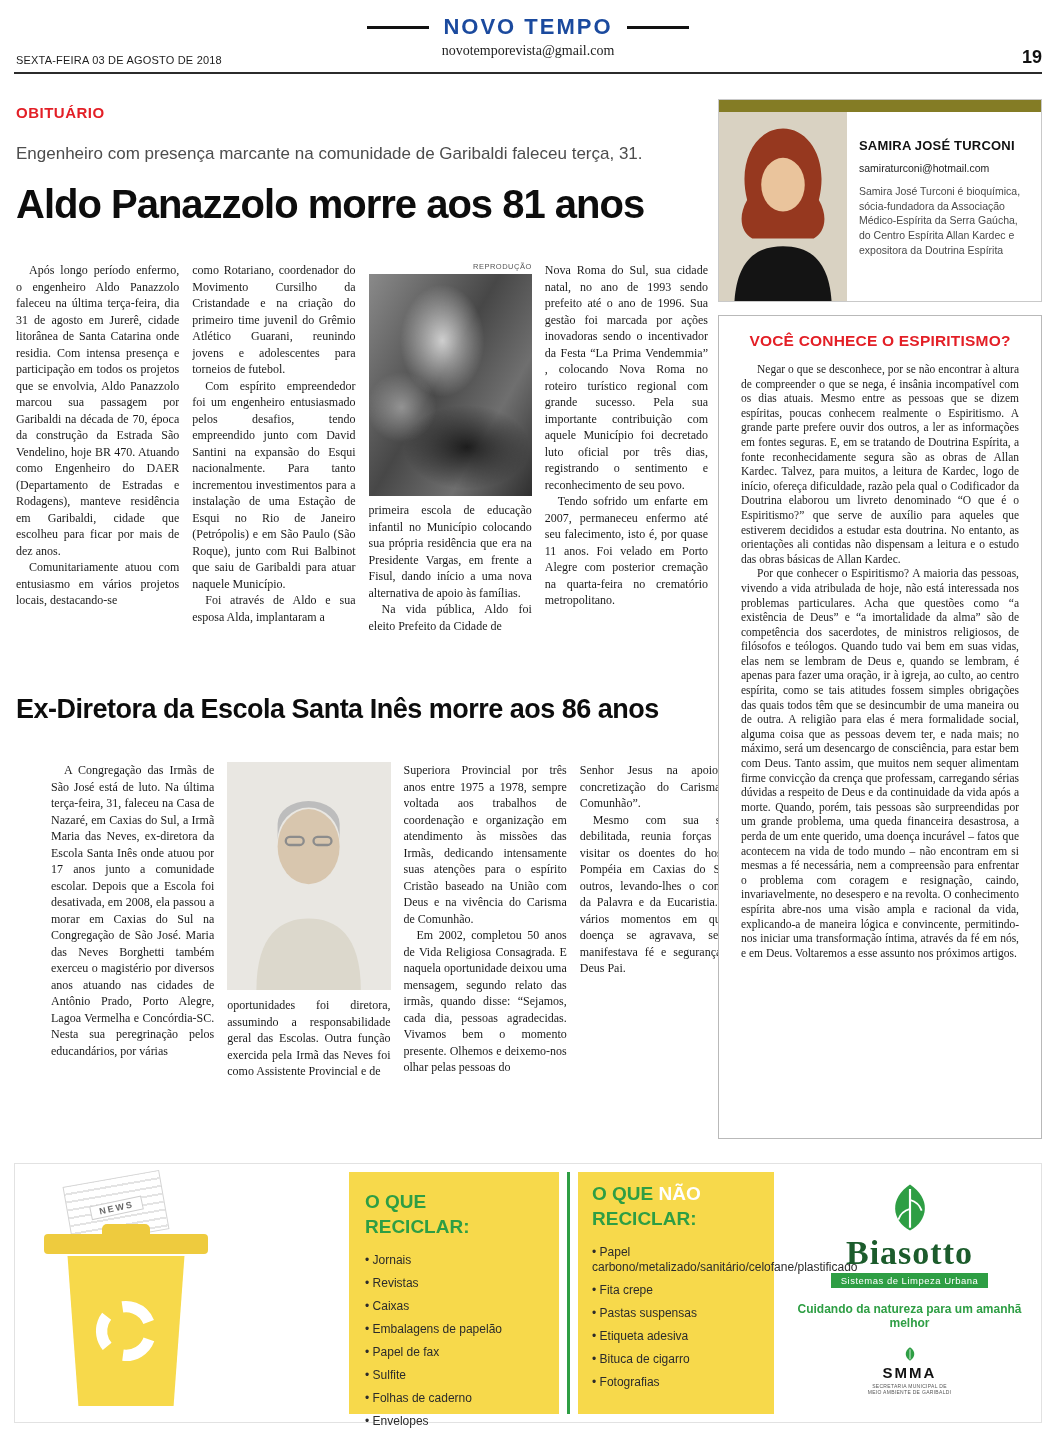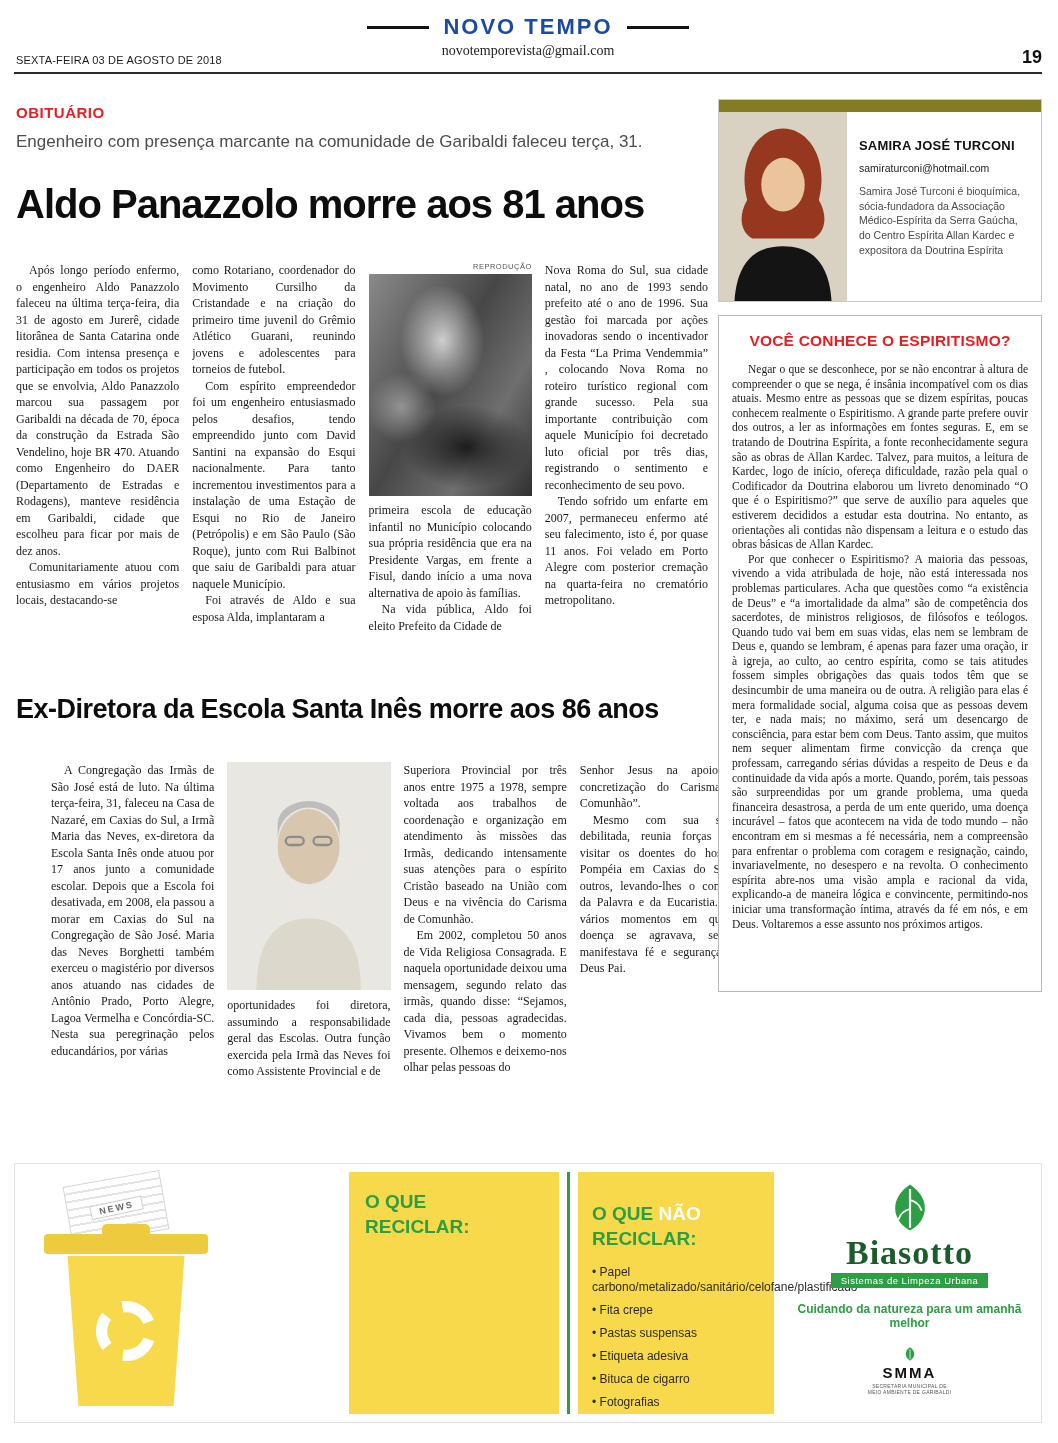--- a/index.html
+++ b/index.html
@@ -12,21 +12,21 @@
   
   .masthead { position:absolute; left:14px; right:16px; top:14px; height:60px; border-bottom:2px solid #2b2b2b; }
   .m-center { display:flex; align-items:center; justify-content:center; gap:14px; }
   .m-rule { width:62px; height:3px; background:#111; }
   .m-title { font-family:"Liberation Sans",sans-serif; font-weight:bold; font-size:22px; letter-spacing:2px; color:#1b4a9e; }
   .m-email { text-align:center; font-size:14px; color:#222; margin-top:3px; font-family:"Liberation Serif",serif; }
   .m-date { position:absolute; left:2px; bottom:6px; font-family:"Liberation Sans",sans-serif; font-size:11px; color:#1d1d1d; letter-spacing:.2px; }
   .m-page { position:absolute; right:0; bottom:4px; font-family:"Liberation Sans",sans-serif; font-weight:bold; font-size:18px; color:#111; }
   
   .section-label { position:absolute; left:16px; top:104px; font-family:"Liberation Sans",sans-serif; font-weight:bold; font-size:15px; color:#e31f26; letter-spacing:.5px; }
-  .deck { position:absolute; left:16px; top:132px; font-family:"Liberation Sans",sans-serif; font-size:17px; color:#4d4d4d; }
+  .deck { position:absolute; left:16px; top:144px; font-family:"Liberation Sans",sans-serif; font-size:17px; color:#4d4d4d; }
   .headline1 { position:absolute; left:16px; top:182px; width:694px; font-family:"Liberation Sans",sans-serif; font-weight:bold; font-size:40px; letter-spacing:-1px; color:#0d0d0d; white-space:nowrap; overflow:hidden; }
   .headline2 { position:absolute; left:16px; top:694px; width:694px; font-family:"Liberation Sans",sans-serif; font-weight:bold; font-size:27px; letter-spacing:-.5px; color:#0d0d0d; white-space:nowrap; overflow:hidden; }
   .colset { position:absolute; left:16px; width:692px; display:flex; gap:13px; }
   .a1 { top:262px; height:402px; }
   .a2 { top:762px; height:378px;margin-left:35px; }
   .col { flex:1; font-size:12px; line-height:1.375; text-align:justify; overflow:hidden; hyphens:auto; }
   .col p { text-indent:13px; }
   .col p.cont { text-indent:0; }
   .credit { font-family:"Liberation Sans",sans-serif; font-size:7.5px; color:#555; text-align:right; letter-spacing:.5px; margin-bottom:2px; }
   .photo1 { width:100%; height:222px; margin-bottom:6px;
@@ -39,38 +39,38 @@
   .photo2 { width:100%; height:228px; margin-bottom:7px; background:#e9e7e2; overflow:hidden; }
   
   .columnist { position:absolute; left:718px; top:99px; width:324px; height:203px; border:1px solid #c9c9c9; background:#fff; }
   .olive-bar { position:absolute; left:0; top:0; right:0; height:12px; background:#847c25; }
   .columnist-inner { position:absolute; left:0; top:12px; right:0; bottom:0; display:flex; }
   .columnist-photo { width:128px; height:100%; background:linear-gradient(180deg,#ddd6c8,#cfc7b5); overflow:hidden; flex:none; }
   .columnist-text { flex:1; padding:26px 10px 8px 12px; font-family:Liberation Sans, sans-serif; }
   .columnist-name { font-weight:bold; font-size:13px; color:#111; letter-spacing:.2px; }
   .columnist-email { font-size:10.5px; color:#222; margin:9px 0 10px; }
   .columnist-bio { font-size:10.5px; color:#4a4a4a; line-height:1.4; }
-  .espiritismo { position:absolute; left:718px; top:315px; width:324px; height:677px; border:1px solid #b9b9b9; padding:16px 13px; overflow:hidden; background:#fff; }
+  .espiritismo { position:absolute; left:718px; top:315px; width:324px; height:824px; border:1px solid #b9b9b9; padding:16px 22px; overflow:hidden; background:#fff; }
   .esp-title { font-family:"Liberation Sans",sans-serif; font-weight:bold; font-size:15.5px; color:#e31f26; text-align:center; margin-bottom:12px; letter-spacing:.2px; }
   .esp-body { font-size:11.5px; line-height:1.27; text-align:justify; color:#1c1c1c; hyphens:auto; }
   .esp-body p { text-indent:16px; }
   
   .ad { position:absolute; left:14px; top:1163px; width:1028px; height:260px; border:1px solid #e2e2e2; background:#fff; display:flex; }
   .ad-left { width:330px; position:relative; flex:none; }
   .news-bundle { position:absolute; left:52px; top:14px; width:98px; height:60px; background:#fff; border:1px solid #d4d4d4; transform:rotate(-10deg);
     background-image:repeating-linear-gradient(#fff, #fff 6px, #e4e4e4 6px, #e4e4e4 8px); display:flex; align-items:center; justify-content:center; }
   .news-tag { background:#fff; border:1px solid #cfcfcf; padding:1px 8px; font-family:"Liberation Sans",sans-serif; font-weight:bold; font-size:9px; color:#666; letter-spacing:2px; transform:rotate(-2deg); }
   .bin { position:absolute; left:26px; top:60px; width:170px; }
   .bin-handle { width:48px; height:10px; background:#eecb3e; border-radius:5px 5px 0 0; margin:0 auto; }
   .bin-lid { width:164px; height:20px; background:#eecb3e; border-radius:4px; margin:0 auto; }
   .bin-body { width:136px; height:150px; margin:2px auto 0; background:#f7d94b; clip-path:polygon(7% 0,93% 0,85% 100%,15% 100%); display:flex; align-items:center; justify-content:center; }
   .papel { position:absolute; left:166px; top:102px; font-family:"Liberation Sans",sans-serif; font-weight:bold; font-size:46px; letter-spacing:1px; color:#2e9e44; }
   .ad-box { background:#f7d94b; margin:8px 4px; padding:18px 16px; flex:none; }
   .box1 { width:210px; }
-  .box2 { width:196px; padding:30px 14px; }
+  .box2 { width:196px; padding:10px 14px; }
   .ad-div { width:3px; background:#2e9e44; margin:8px 4px; flex:none; }
   .ad-title { font-family:"Liberation Sans",sans-serif; font-weight:bold; font-size:19px; line-height:1.3; color:#2e9e44; white-space:pre-line; margin-bottom:14px; }
   .ad-title .nao { color:#fff; }
   .ad-title .block { display:block; }
   .ad-list { list-style:none; font-family:"Liberation Sans",sans-serif; font-size:12px; color:#2b2b2b; }
   .ad-list li { margin:0 0 8px; line-height:1.25; }
   .ad-list li::before { content:"• "; }
   .ad-right { flex:1; display:flex; flex-direction:column; align-items:center; padding-top:16px; font-family:"Liberation Sans",sans-serif; }
   .bias-name { font-family:"Liberation Serif",serif; font-weight:bold; font-size:34px; color:#1c5c2c; letter-spacing:1px; line-height:1; margin-top:2px; }
   .bias-strip { background:#2e9e44; color:#fff; font-size:9.5px; letter-spacing:.5px; padding:2px 10px; margin-top:3px; }
@@ -189,20 +189,30 @@
           <svg viewBox="0 0 48 48" width="78" height="78">
             <circle cx="24" cy="24" r="15" fill="none" stroke="#ffffff" stroke-width="7" stroke-dasharray="20 11.4" transform="rotate(20 24 24)"></circle>
           </svg>
         </div>
       </div>
     </div>
 
     <div class="ad-box box1">
       <div class="ad-title">O QUE
 RECICLAR:</div>
+      <ul class="ad-list">
+        <li>Jornais</li>
+        <li>Revistas</li>
+        <li>Caixas</li>
+        <li>Embalagens de papelão</li>
+        <li>Papel de fax</li>
+        <li>Sulfite</li>
+        <li>Folhas de caderno</li>
+        <li>Envelopes</li>
+      </ul>
     </div>
 
     <div class="ad-div"></div>
 
     <div class="ad-box box2">
       <div class="ad-title"><span>O QUE </span><span class="nao">NÃO</span><span class="block">RECICLAR:</span></div>
       <ul class="ad-list">
         <li>Papel carbono/metalizado/sanitário/celofane/plastificado</li>
         <li>Fita crepe</li>
         <li>Pastas suspensas</li>

